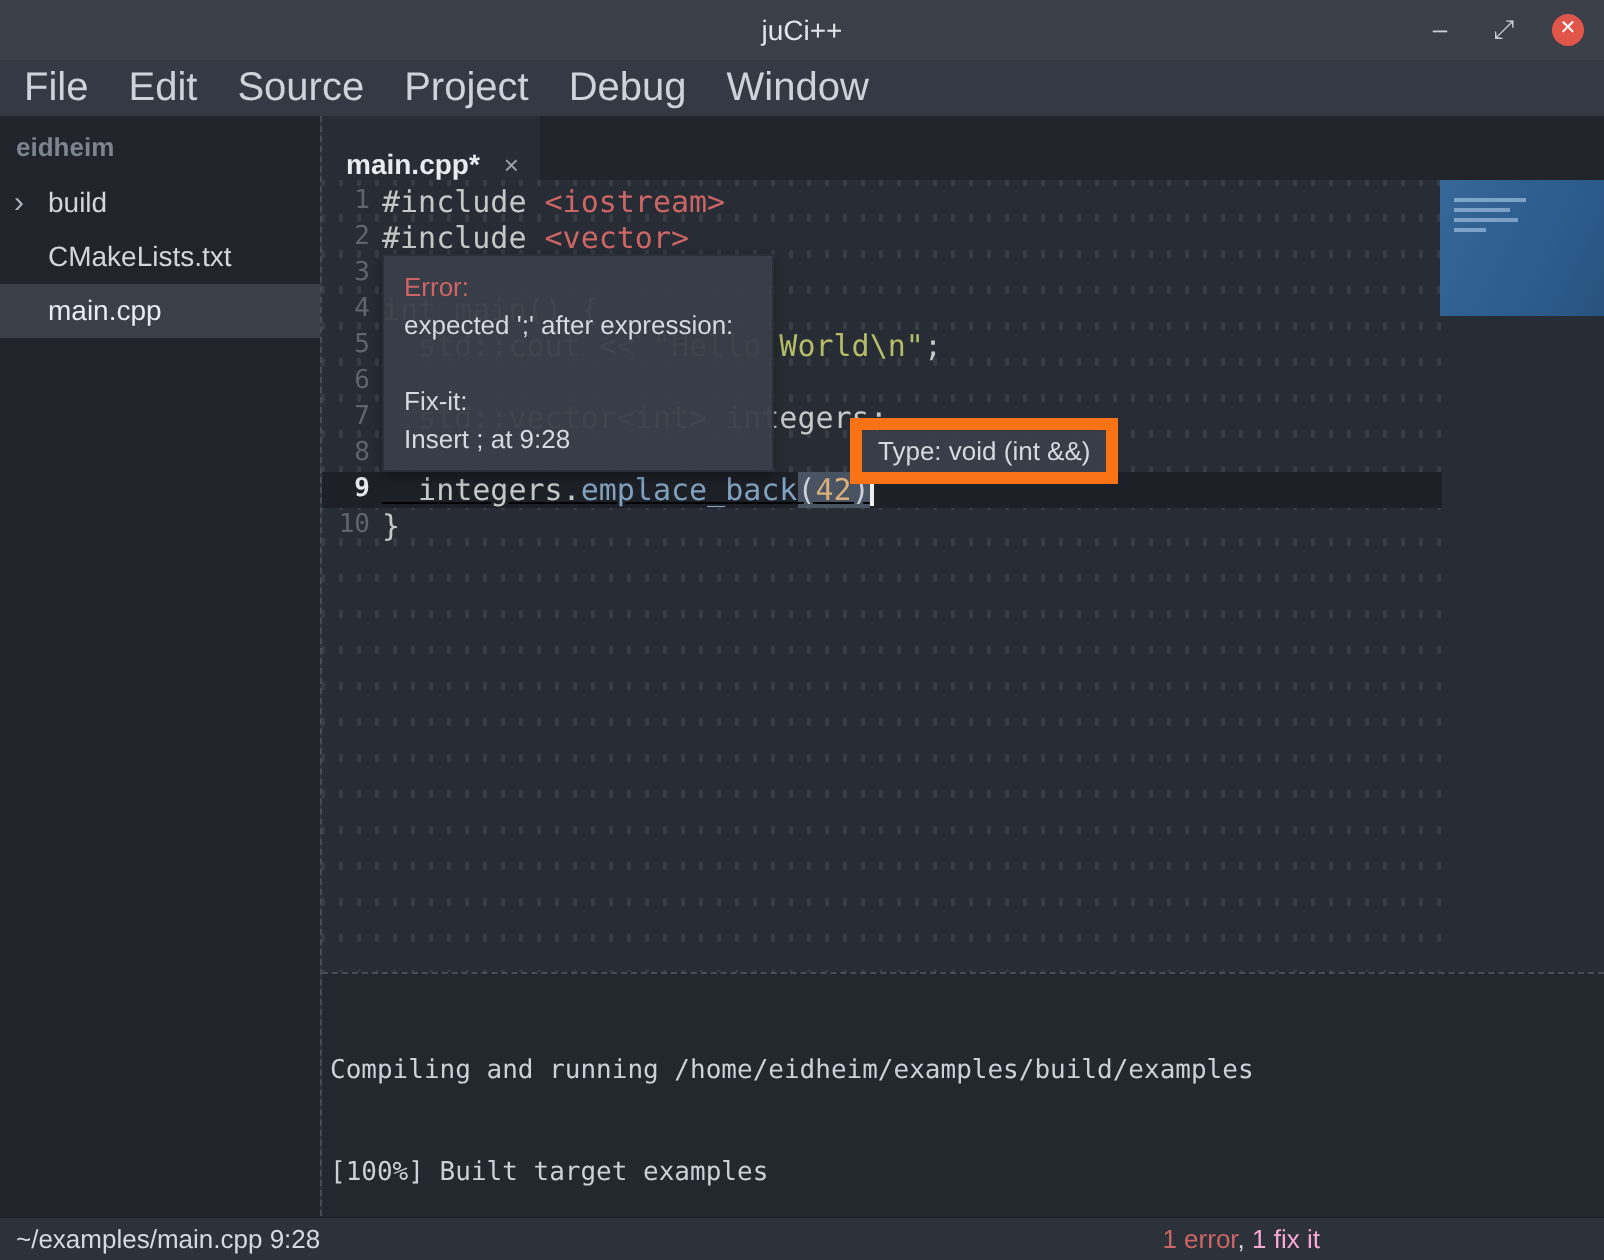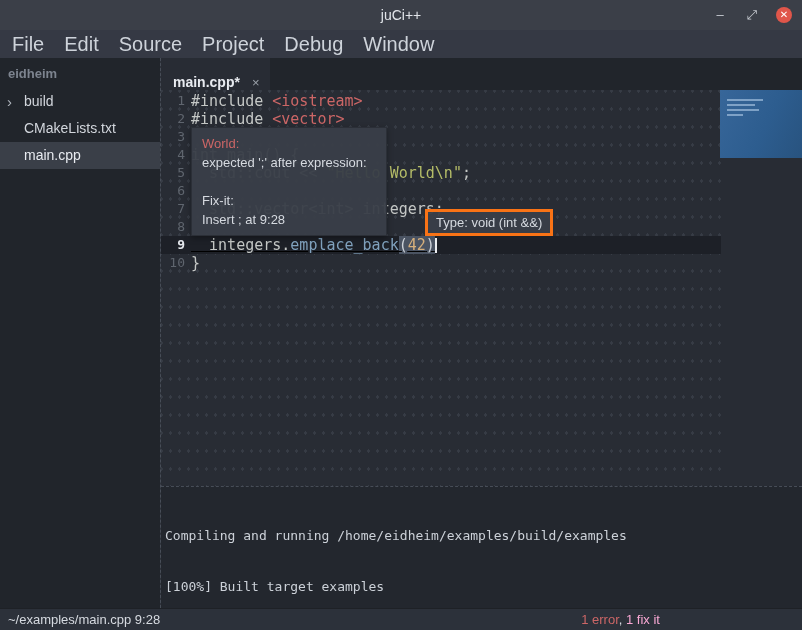--- a/index.html
+++ b/index.html
@@ -70,21 +70,21 @@
             vertical-align:middle; }
 
   .tooltip-error { position:absolute; left:30px; top:37px; min-width:196px;
                    background:rgba(57,62,72,0.96); border:1px solid #2b2f37;
                    color:#d6dae0; font-size:13px; line-height:19px;
                    padding:6px 10px; white-space:nowrap;
                    box-shadow:0 2px 6px rgba(0,0,0,0.35); }
   .tooltip-error .err { color:#cc6666; }
   .tooltip-error .spacer { height:19px; }
   .tooltip-type { position:absolute; left:264px; top:119px;
-                  background:rgba(57,62,72,0.96); border:3px solid #f97316;
+                  background:rgba(57,62,72,0.96); border:6px solid #f97316;
                   color:#d6dae0; font-size:13px; line-height:19px;
                   padding:1px 8px; white-space:nowrap;text-align:right; }
 
   .minimap { position:absolute; left:559px; top:0; width:82px; height:68px;
              background:linear-gradient(115deg,#376699 0%,#2d5d8f 55%,#28537f 100%); }
   .minimap .mbar { position:absolute; left:7px; height:2px;
                    background:rgba(190,215,240,0.55); }
 
   
   .terminal { flex:0 0 122px; background:#23272e; border-top:1px dashed #474d57;
@@ -157,21 +157,21 @@
             <div class="code-line"><span class="gutter-num">4</span><span class="code-text"><span class="tok-def">int main() {</span></span></div>
             <div class="code-line"><span class="gutter-num">5</span><span class="code-text"><span class="tok-def">  std::cout &lt;&lt; </span><span class="tok-str">"Hello World\n"</span><span class="tok-def">;</span></span></div>
             <div class="code-line"><span class="gutter-num">6</span><span class="code-text"></span></div>
             <div class="code-line"><span class="gutter-num">7</span><span class="code-text"><span class="tok-def">  std::vector&lt;int&gt; integers;</span></span></div>
             <div class="code-line"><span class="gutter-num">8</span><span class="code-text"></span></div>
             <div class="code-line current"><span class="gutter-num">9</span><span class="code-text"><span class="tok-def">  integers.</span><span class="tok-fn">emplace_back</span><span class="tok-brk">(</span><span class="tok-num">42</span><span class="tok-brk">)</span><span class="cursor"></span></span></div>
             <div class="code-line"><span class="gutter-num">10</span><span class="code-text"><span class="tok-def">}</span></span></div>
           </div>
 
         <div class="tooltip-error">
-          <div class="err">World:</div>
+          <div class="err">Error:</div>
           <div>expected ';' after expression:</div>
           <div class="spacer"></div>
           <div>Fix-it:</div>
           <div>Insert ; at 9:28</div>
         </div>
 
         <div class="tooltip-type">Type: void (int &amp;&amp;)</div>
 
         <div class="minimap">
           <div class="mbar" style="top:9px;  width:36px;"></div>

